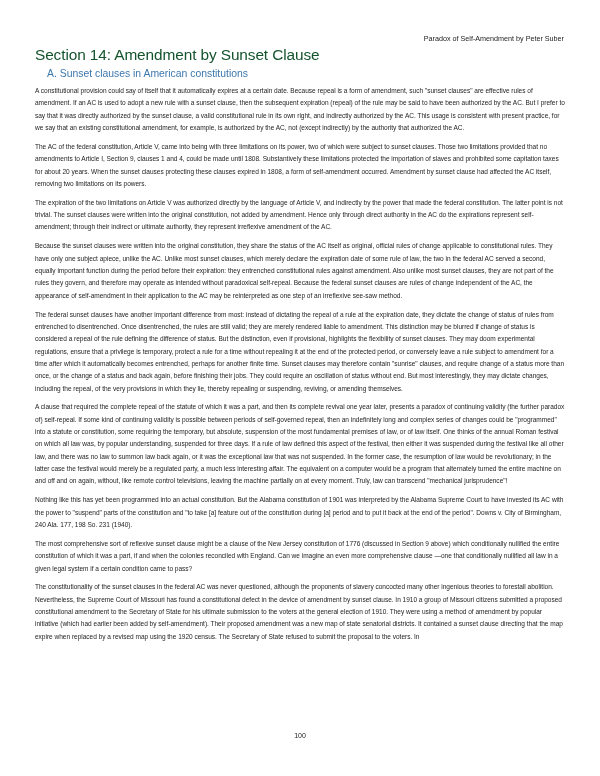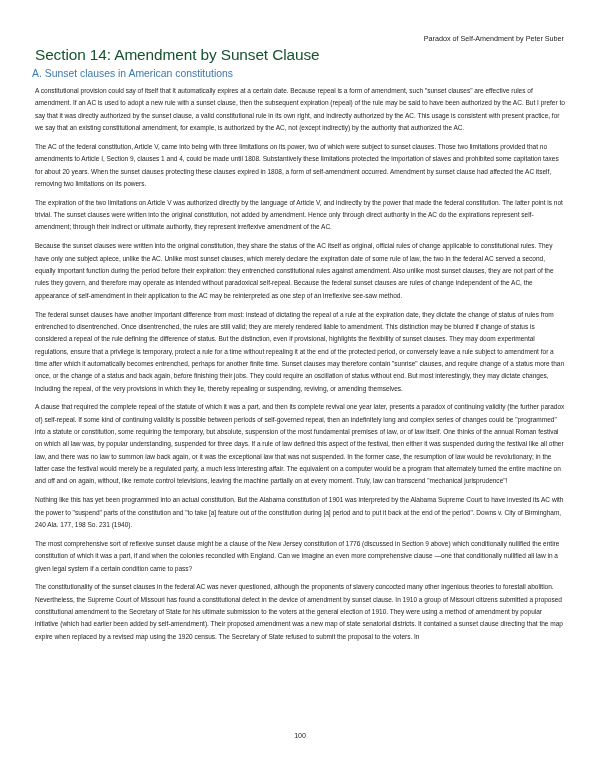--- a/index.html
+++ b/index.html
@@ -34,21 +34,21 @@
       top: 46px;
       font-size: 15.4px;
       color: #14532d;
       font-weight: normal;
       margin: 0;
       letter-spacing: -0.1px;
       white-space: nowrap;
     }
     .subsection-title {
       position: absolute;
-      left: 32px;
+      left: 47px;
       top: 68px;
       font-size: 10.4px;
       color: #3d78ad;
       font-weight: normal;
       margin: 0;
       white-space: nowrap;
       text-align: center;
     }
     .body-text {
       position: absolute;

